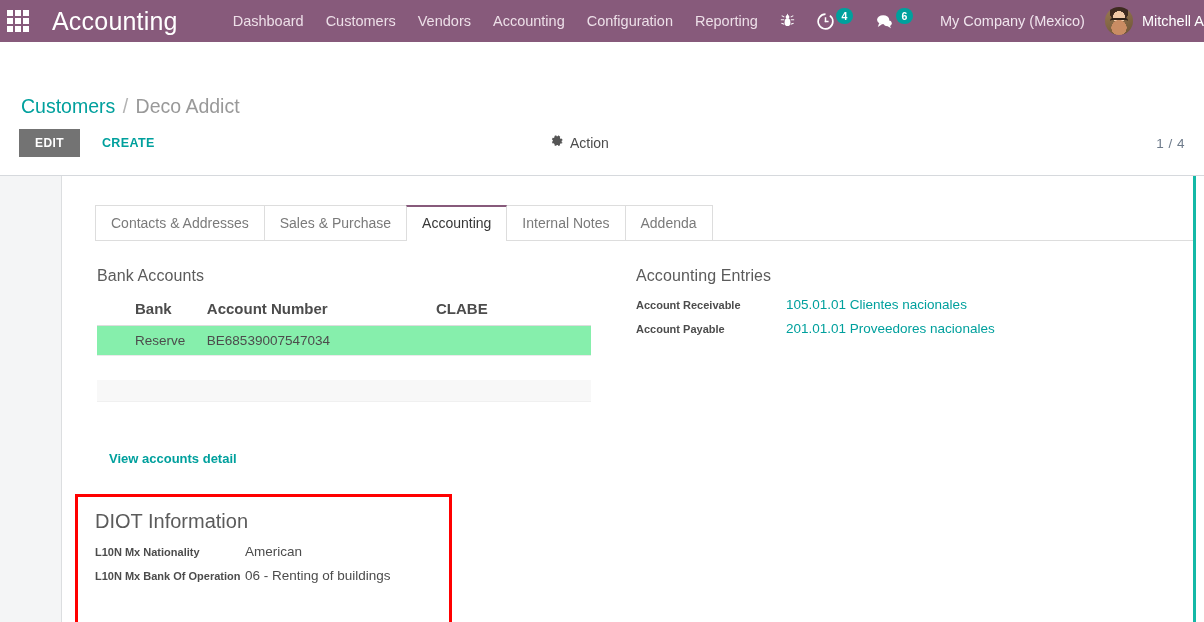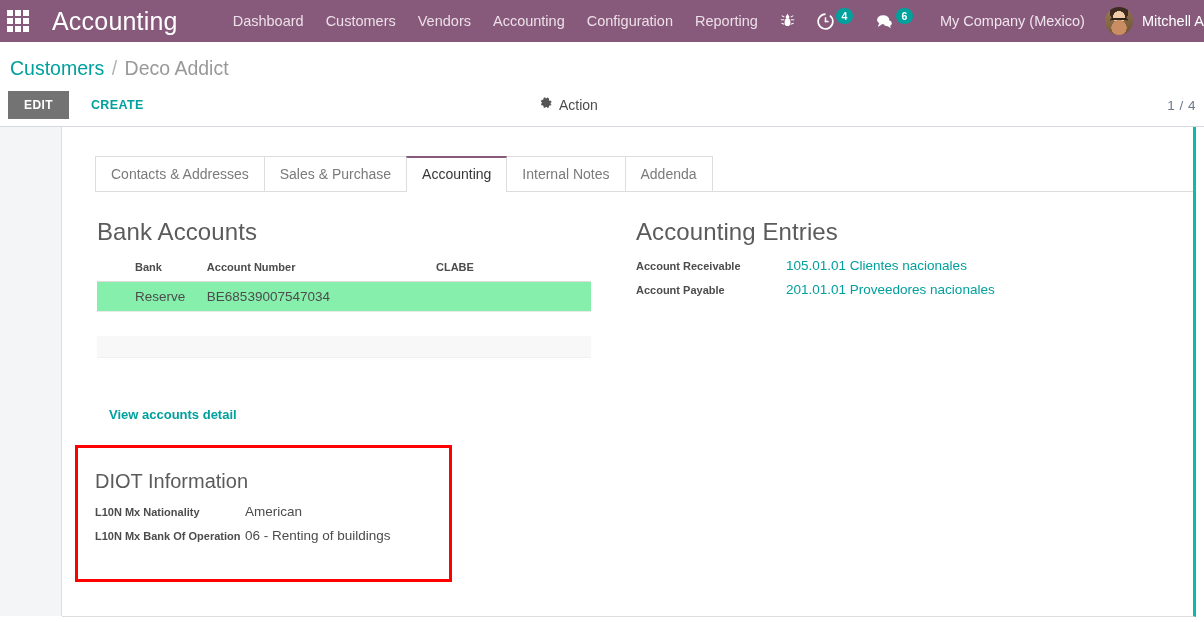--- a/index.html
+++ b/index.html
@@ -134,21 +134,22 @@
   .username {
     color: #ffffff;
     font-size: 14.5px;
     padding-left: 9px;
     line-height: 42px;
   }
 
   
   .control-panel {
     background: #ffffff;
-    padding: 0;
+    padding: 11px;
+    margin-top: 27px;
   }
   .breadcrumb-row {
     padding: 14px 0 4px 10px;
     font-size: 19.5px;
     line-height: 24px;
   }
   .bc-link { color: #00A09D; cursor: pointer; }
   .bc-sep { color: #b3b3b3; padding: 0 2px; }
   .bc-current { color: #999999; }
 
@@ -271,35 +272,35 @@
 
   
   .page-body {
     display: flex;
     padding: 26px 0 0 0;
   }
   .col-left { width: 540px; padding-left: 2px; }
   .col-right { width: 540px; padding-left: 1px; }
 
   .group-title {
-    font-size: 24px;
+    font-size: 16px;
     color: #5b5b5b;
     font-weight: 400;
     margin-bottom: 11px;
     letter-spacing: 0.1px;
   }
 
   
   .o2m-table {
     width: 494px;
     border-collapse: collapse;
     table-layout: fixed;
   }
   .o2m-table th {
-    font-size: 11px;
+    font-size: 15px;
     color: #4c4c4c;
     font-weight: 700;
     text-align: left;
     padding: 4px 8px 8px 8px;
     border-bottom: 1px solid #dddddd;
   }
   .o2m-table td {
     font-size: 13.5px;
     color: #4c4c4c;
     padding: 7px 8px;
@@ -361,21 +362,21 @@
     top: 318px;
     width: 377px;
     height: 137px;
     border: 3px solid #FF0000;
     background: transparent;
     pointer-events: none;
   }
   .diot-group {
     position: absolute;
     left: 33px;
-    top: 343px;
+    top: 334px;
     width: 340px;
   }
   .diot-title {
     font-size: 20px;
     color: #5b5b5b;
     font-weight: 400;
     margin-bottom: 10px;
   }
   .diot-label {
     width: 150px;

